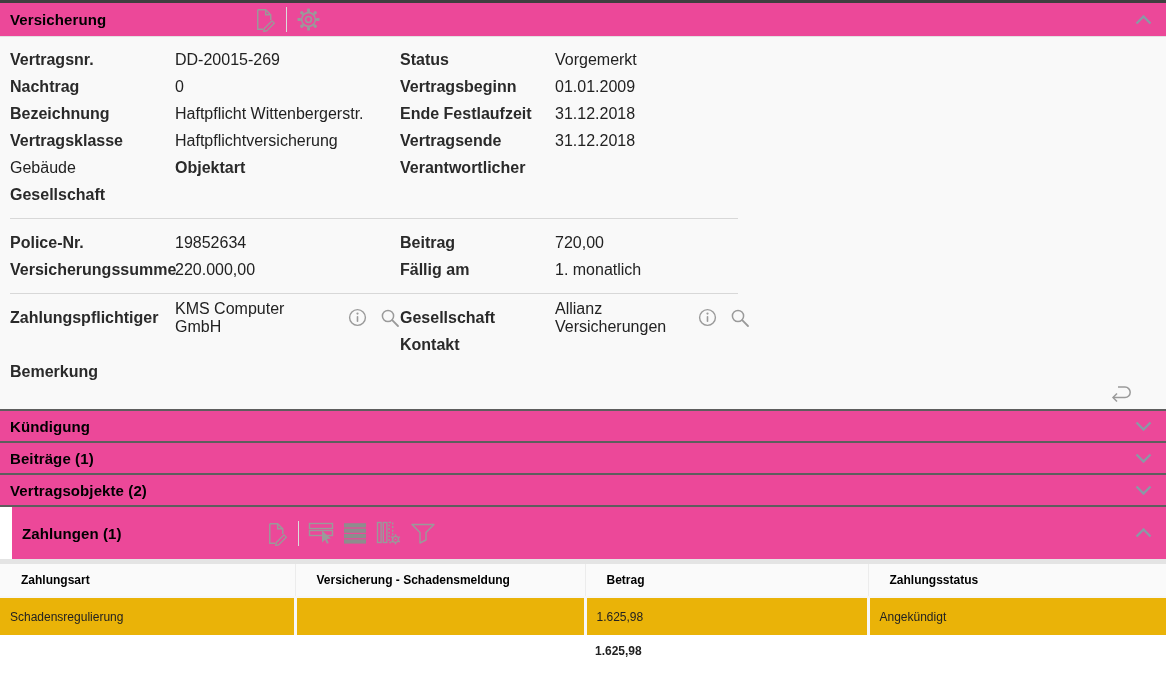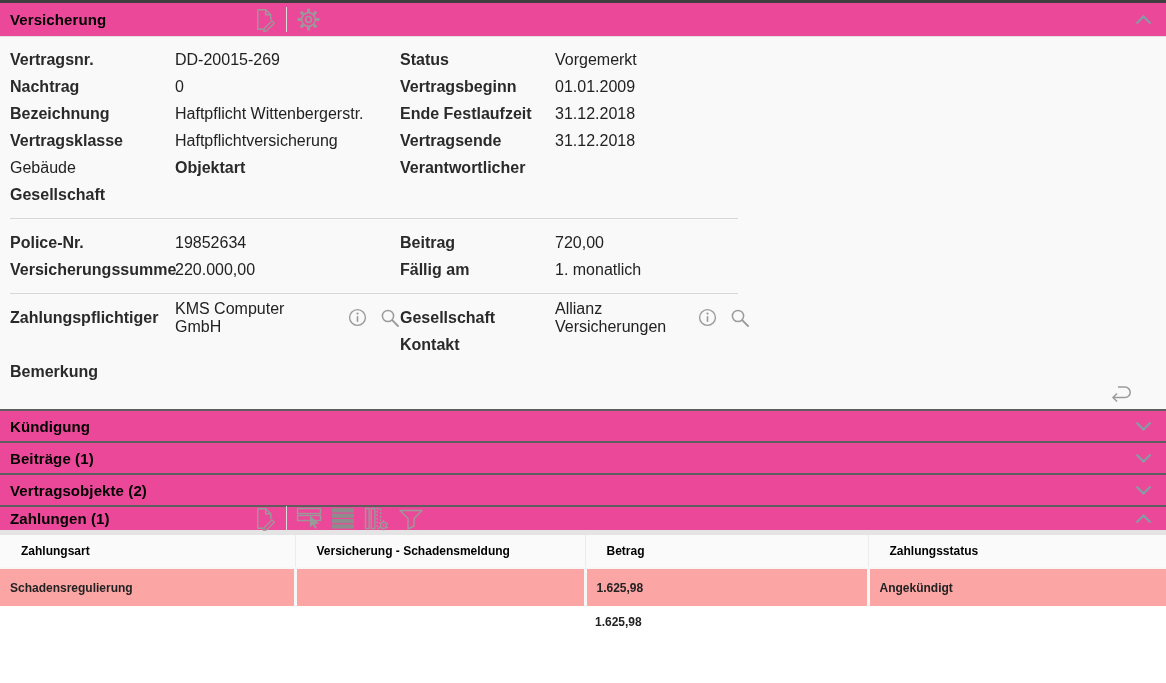--- a/index.html
+++ b/index.html
@@ -12,21 +12,21 @@
   .topbar { height:3px; background:#3f3f3f; }
 
   
   .sec-header {
     display:flex; align-items:center; position:relative;
     background:#ec4899; padding:0 14px 0 10px;
   }
   .sec-header .title { font-size:15px; font-weight:bold; color:#000; letter-spacing:.1px; }
   .hdr-vers { height:34px; border-bottom:1px solid #e2e2e2; }
   .hdr-collapsed { height:30px; }
-  .hdr-zahl { height:23px; }
+  .hdr-zahl { height:52px;margin-left:12px; }
   .chev { margin-left:auto; display:flex; align-items:center; cursor:pointer; }
   .sec-divider { height:2px; background:#5e5e5e; }
 
   .toolbar { position:absolute; left:252px; display:flex; align-items:center; gap:9px; }
   .icon-btn { display:inline-flex; align-items:center; justify-content:center; cursor:pointer; }
   .tb-sep { width:1px; height:25px; background:#dcdcdc; }
 
   
   .vers-content { background:#f9f9f9; height:372px; position:relative; padding-top:9px; }
   .fgrid { display:grid; grid-template-columns:165px 225px 155px 195px; margin-left:10px; width:740px; }
@@ -38,22 +38,22 @@
 
   
   .table-topstrip { height:5px; background:#e4e4e4; }
   table.payments { width:1166px; border-collapse:collapse; table-layout:fixed; }
   table.payments th {
     background:#fafafa; font-size:12px; font-weight:bold; color:#000;
     text-align:left; padding:0 21px; height:33px; border-left:1px solid #ececec;
   }
   table.payments th:first-child { border-left:none; }
   table.payments td {
-    background:#fca5a5; font-size:12px; color:#222;
-    padding:0 10px; height:38px; border-left:3px solid #f7f7f7; border-top:2px solid #f7f7f7;font-weight:bold;
+    background:#eab308; font-size:12px; color:#222;
+    padding:0 10px; height:38px; border-left:3px solid #f7f7f7; border-top:2px solid #f7f7f7;
   }
   table.payments td:first-child { border-left:none; }
   .num { text-align:left; }
   tr.sumrow td { background:#fff; border:none; height:35px; vertical-align:top; padding-top:9px; font-weight:bold; }
 </style>
 </head>
 <body>
 
 <div class="topbar"></div>
 

